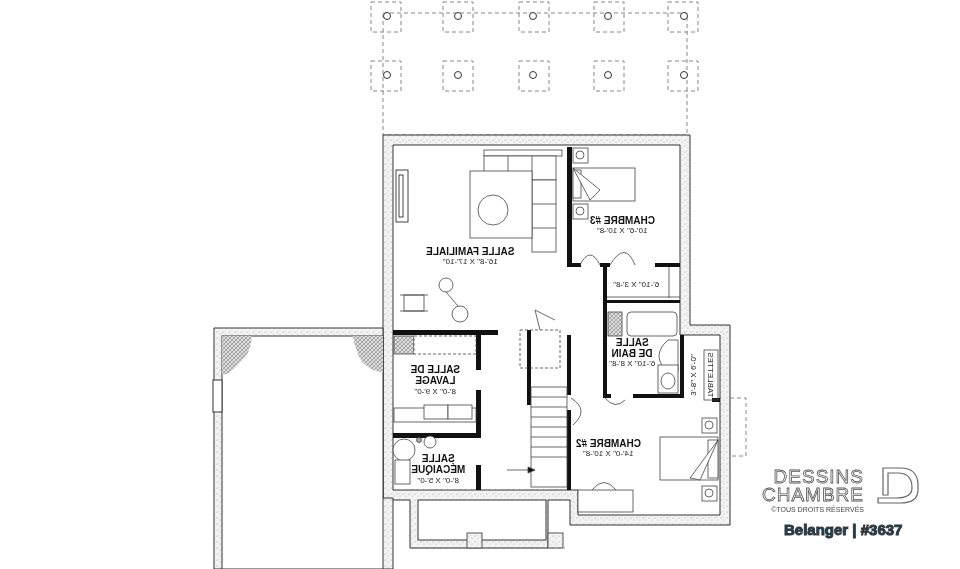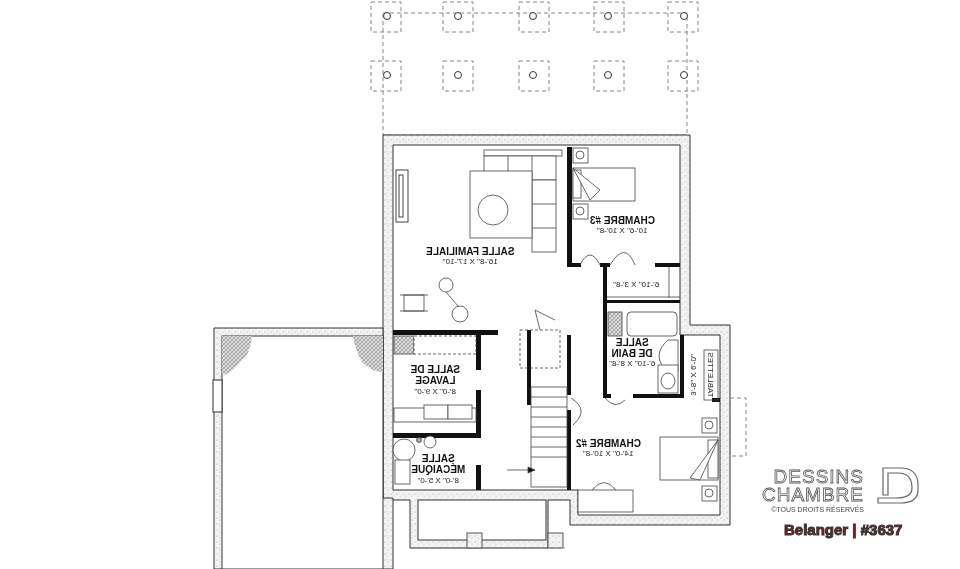--- a/index.html
+++ b/index.html
@@ -5,21 +5,21 @@
   html,body{margin:0;padding:0;background:#fff;}
   body{width:960px;height:569px;position:relative;overflow:hidden;font-family:"Liberation Sans",sans-serif;}
   svg{position:absolute;left:0;top:0;}
   .lbl{font-family:"Liberation Sans",sans-serif;font-weight:bold;font-size:10px;fill:#111;}
   .dim{font-family:"Liberation Sans",sans-serif;font-size:8px;fill:#222;}
   .mir{transform-box:fill-box;transform-origin:center;transform:scaleX(-1);}
   .brand{position:absolute;left:752px;top:466px;width:170px;height:60px;}
   .brand .b1{position:absolute;right:58px;top:0;font-size:19px;letter-spacing:1px;color:#fff;-webkit-text-stroke:0.8px #555;font-family:"Liberation Sans",sans-serif;}
   .brand .b2{position:absolute;right:58px;top:18px;font-size:19px;letter-spacing:1px;color:#fff;-webkit-text-stroke:0.8px #555;font-family:"Liberation Sans",sans-serif;}
   .brand .b3{position:absolute;right:58px;top:40px;font-size:7px;color:#444;font-family:"Liberation Sans",sans-serif;}
-  .caption{position:absolute;left:784px;top:521px;font-size:15px;font-weight:bold;color:#7f1d1d;-webkit-text-stroke:1px #333;font-family:"Liberation Sans",sans-serif;text-align:right;}
+  .caption{position:absolute;left:784px;top:521px;font-size:15px;font-weight:bold;color:#0c4a6e;-webkit-text-stroke:1px #333;font-family:"Liberation Sans",sans-serif;text-align:right;}
 </style>
 </head>
 <body>
 
 <svg width="960" height="569" viewBox="0 0 960 569">
   <defs>
     <pattern id="conc" width="6" height="6" patternUnits="userSpaceOnUse">
       <rect width="6" height="6" fill="#f4f4f4"></rect>
       <circle cx="1" cy="2" r="0.5" fill="#888"></circle>
       <circle cx="4" cy="4" r="0.5" fill="#999"></circle>

